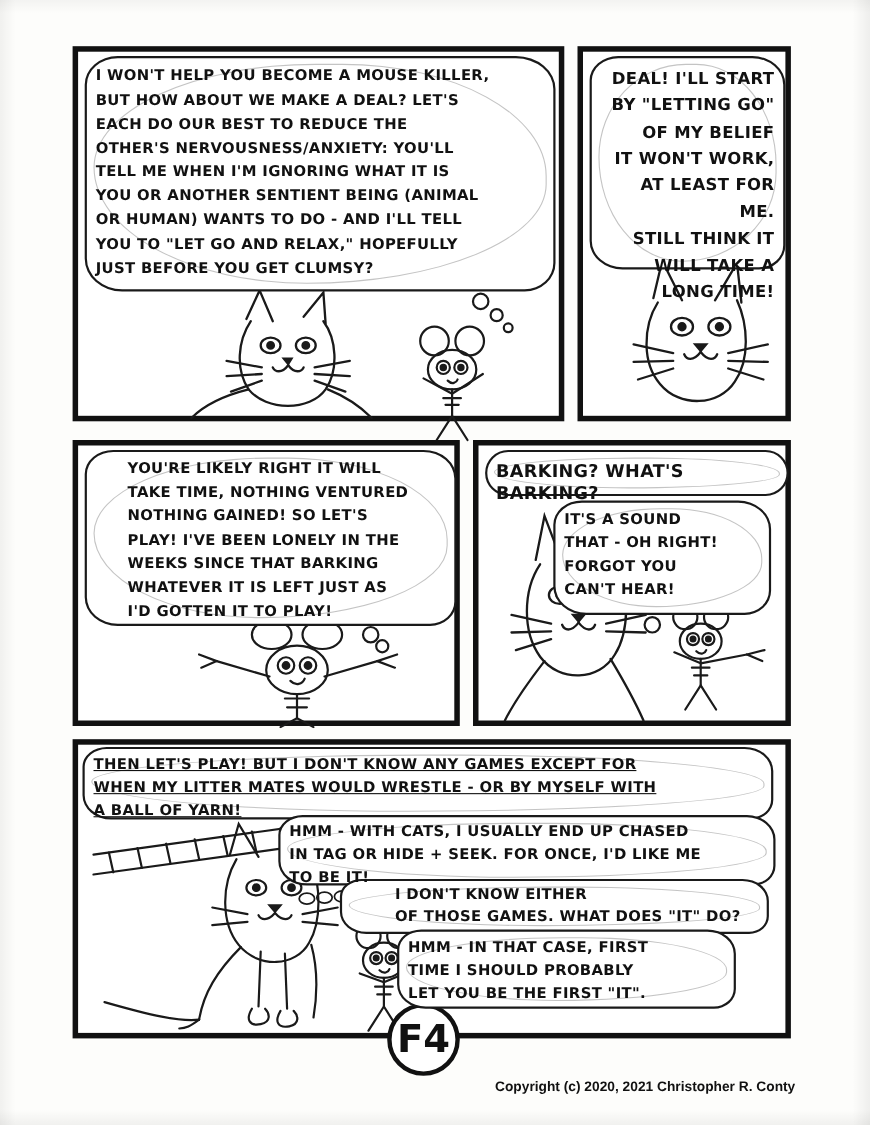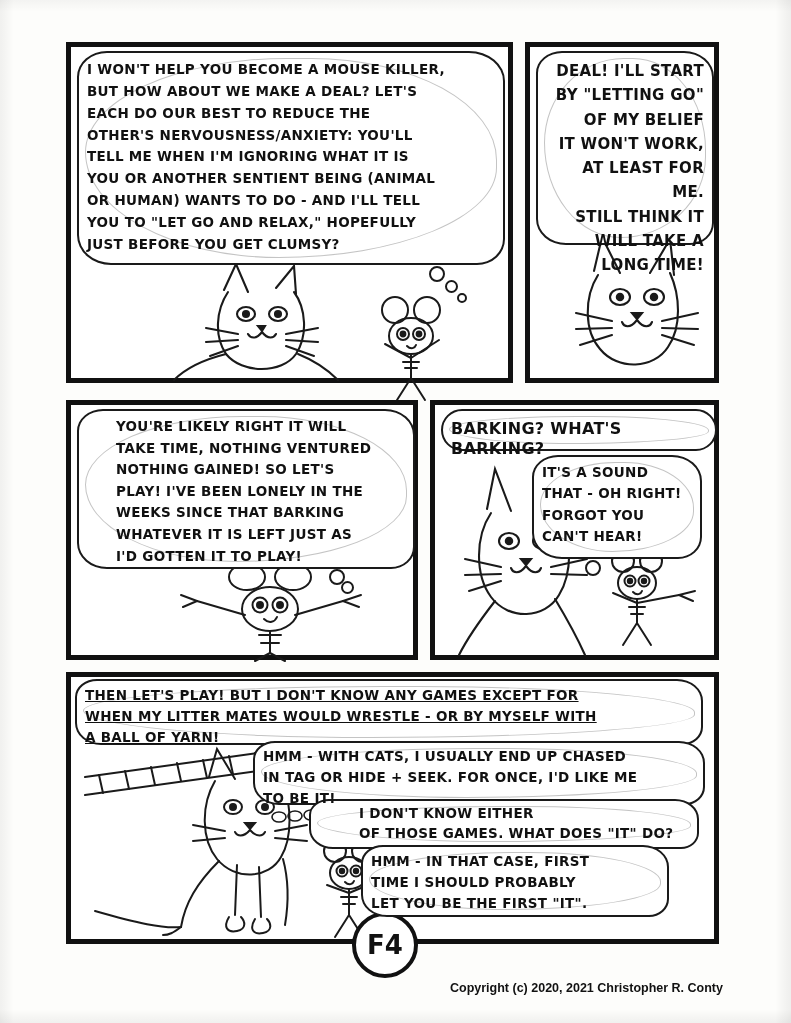--- a/index.html
+++ b/index.html
@@ -235,21 +235,21 @@
     </svg>
   </div>
 
   <div class="panel" style="left:430px; top:400px; width:289px; height:260px;">
 
     <div class="bubble" style="left:6px; top:4px; width:276px; height:42px;">
       <div class="cloud" style="border-radius: 22px;"></div>
       <span class="txt" style="font-size:16px; padding:10px 10px;">BARKING? WHAT'S BARKING?</span>
     </div>
 
-    <div class="bubble" style="left:97px; top:50px; width:170px; height:104px;border-radius:23px;">
+    <div class="bubble" style="left:68px; top:50px; width:198px; height:104px;border-radius:23px;">
       <div class="cloud" style="border-radius: 26px 30px 24px 30px / 22px 26px 22px 26px;"></div>
       <span class="txt" style="font-size:13.5px; line-height:1.58; padding:7px 10px;">IT'S A SOUND
 THAT - OH RIGHT!
 FORGOT YOU
 CAN'T HEAR!</span>
     </div>
     <div class="tail" style="left:150px; top:155px;"></div>
 
     <svg class="fig" style="left:16px; top:58px;" width="150" height="196" viewBox="0 0 150 196">
       <g fill="none" stroke="#1a1a1a" stroke-width="2.1" stroke-linecap="round">
@@ -370,19 +370,19 @@
         <circle cx="49" cy="36" r="2.2" fill="#1a1a1a"></circle>
         <path d="M38 47 C42 51 46 49 47 46"></path>
         <path d="M42 54 L42 80"></path>
         <path d="M42 58 L20 50 M42 58 L66 48"></path>
         <path d="M42 80 L28 102 M42 80 L56 102"></path>
         <path d="M34 62 L50 62 M36 69 L48 69"></path>
       </g>
     </svg>
   </div>
 
-  <div class="badge" style="left:352px; top:912px; width:58px; height:58px; font-size:26px;">
+  <div class="badge" style="left:352px; top:912px; width:58px; height:58px; font-size:35px;">
     <span>F4</span>
   </div>
 
   <div class="copyright" style="left:450px; top:981px;">Copyright (c) 2020, 2021 Christopher R. Conty</div>
 
 </div>
 
 </body></html>

